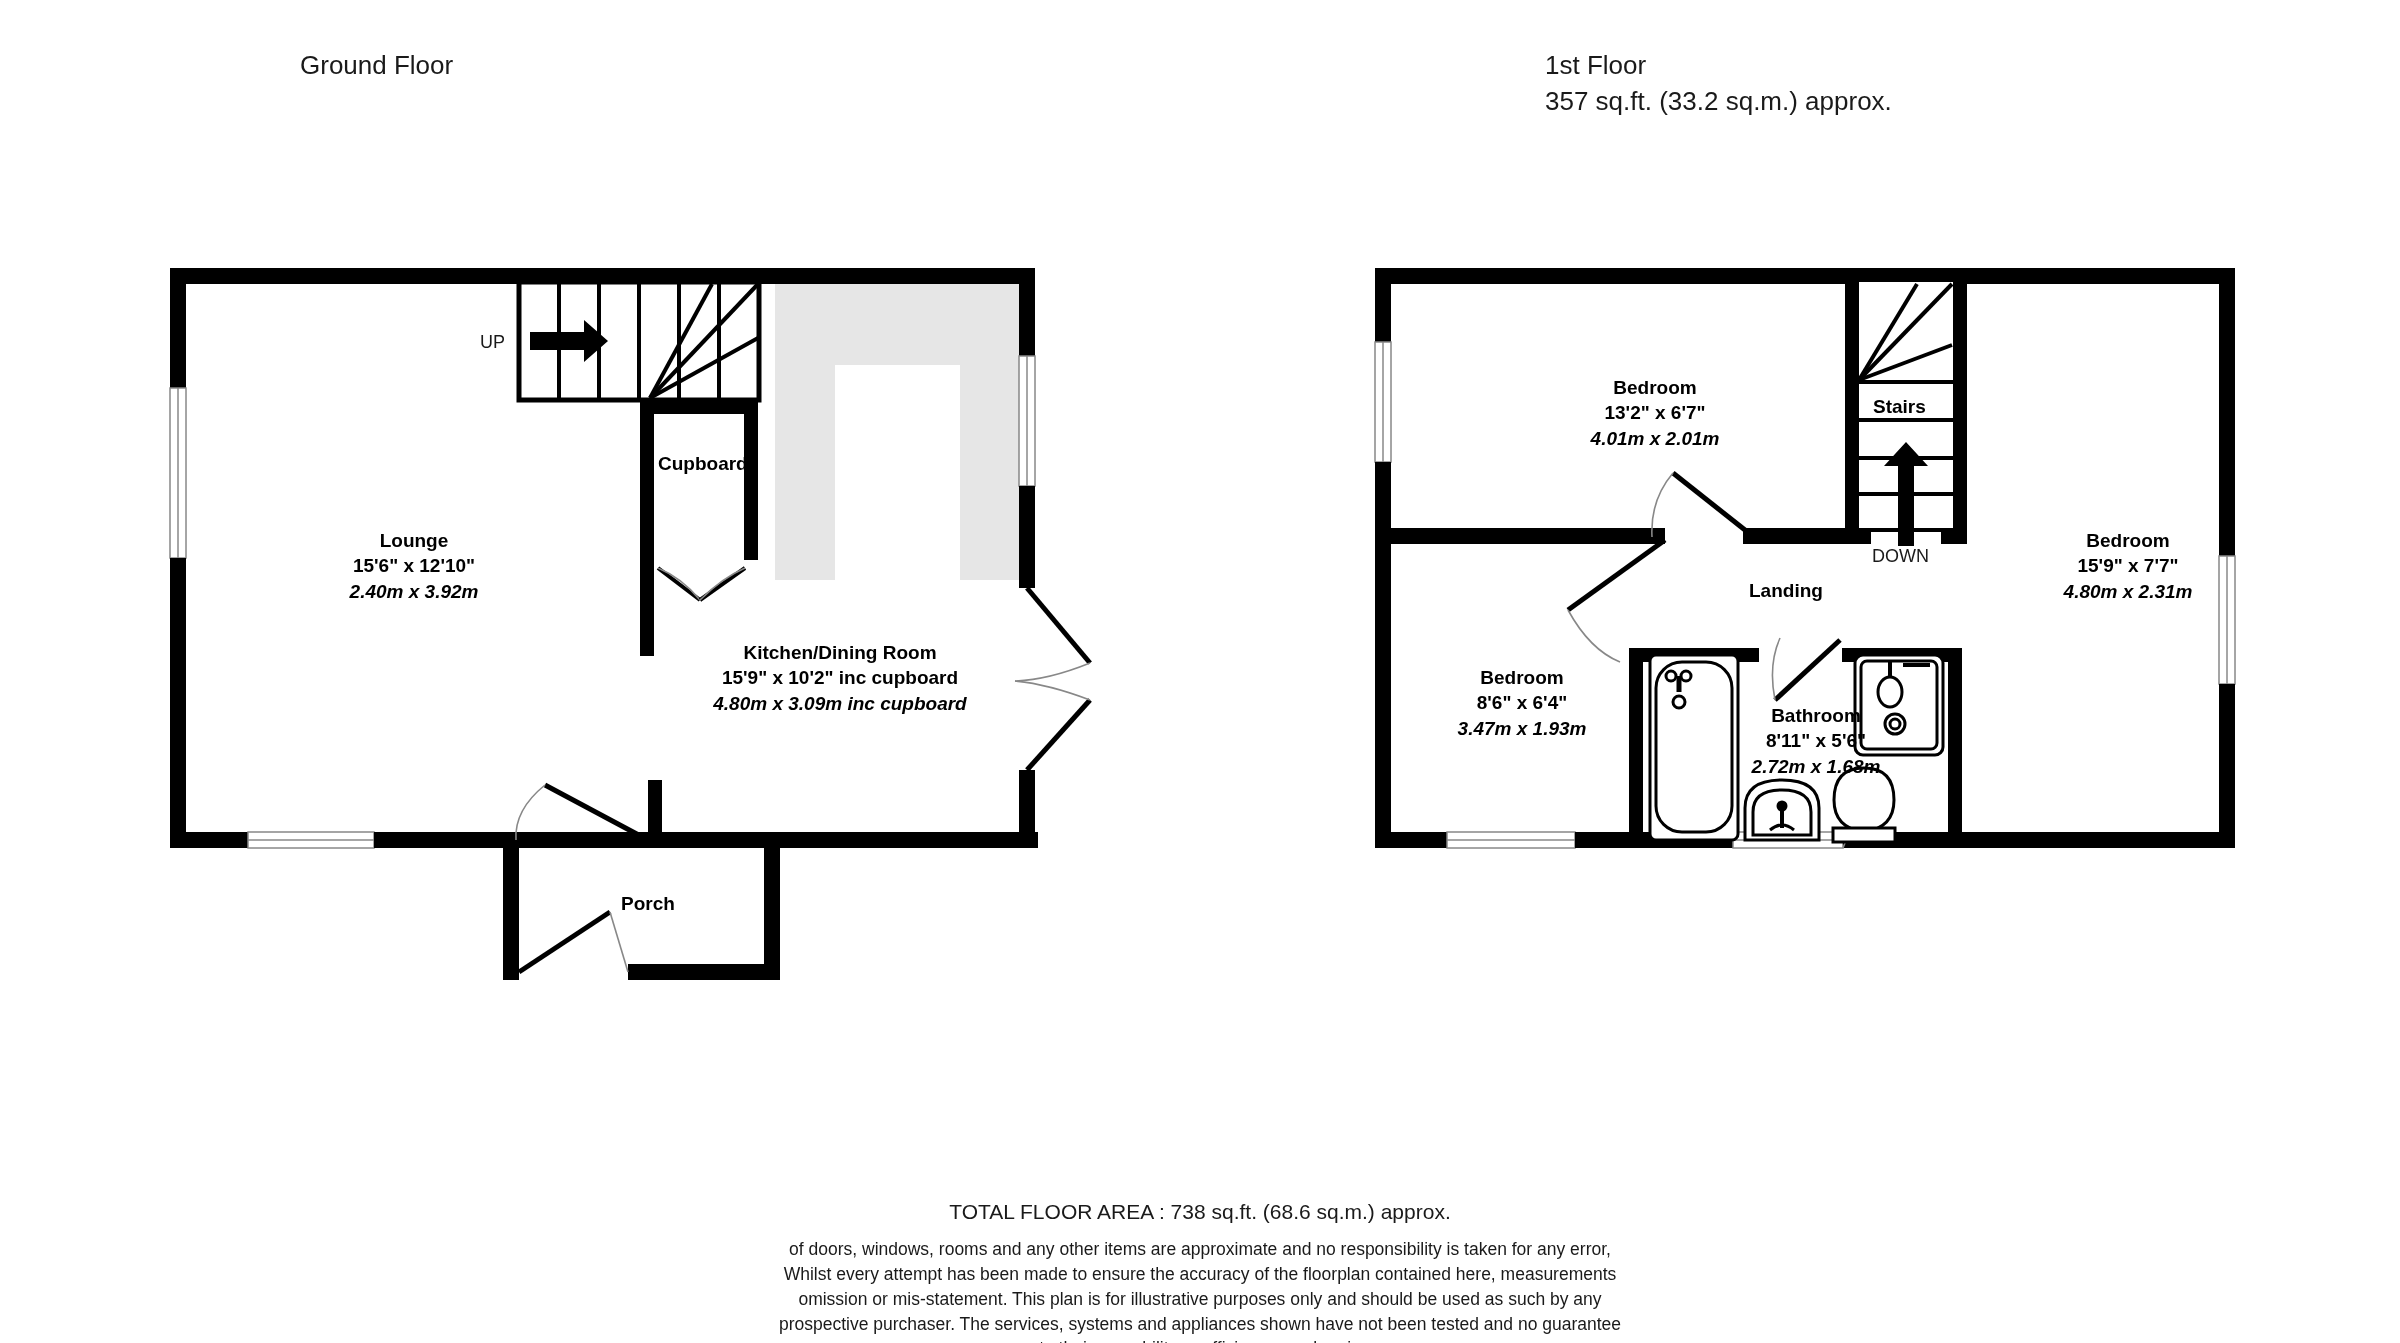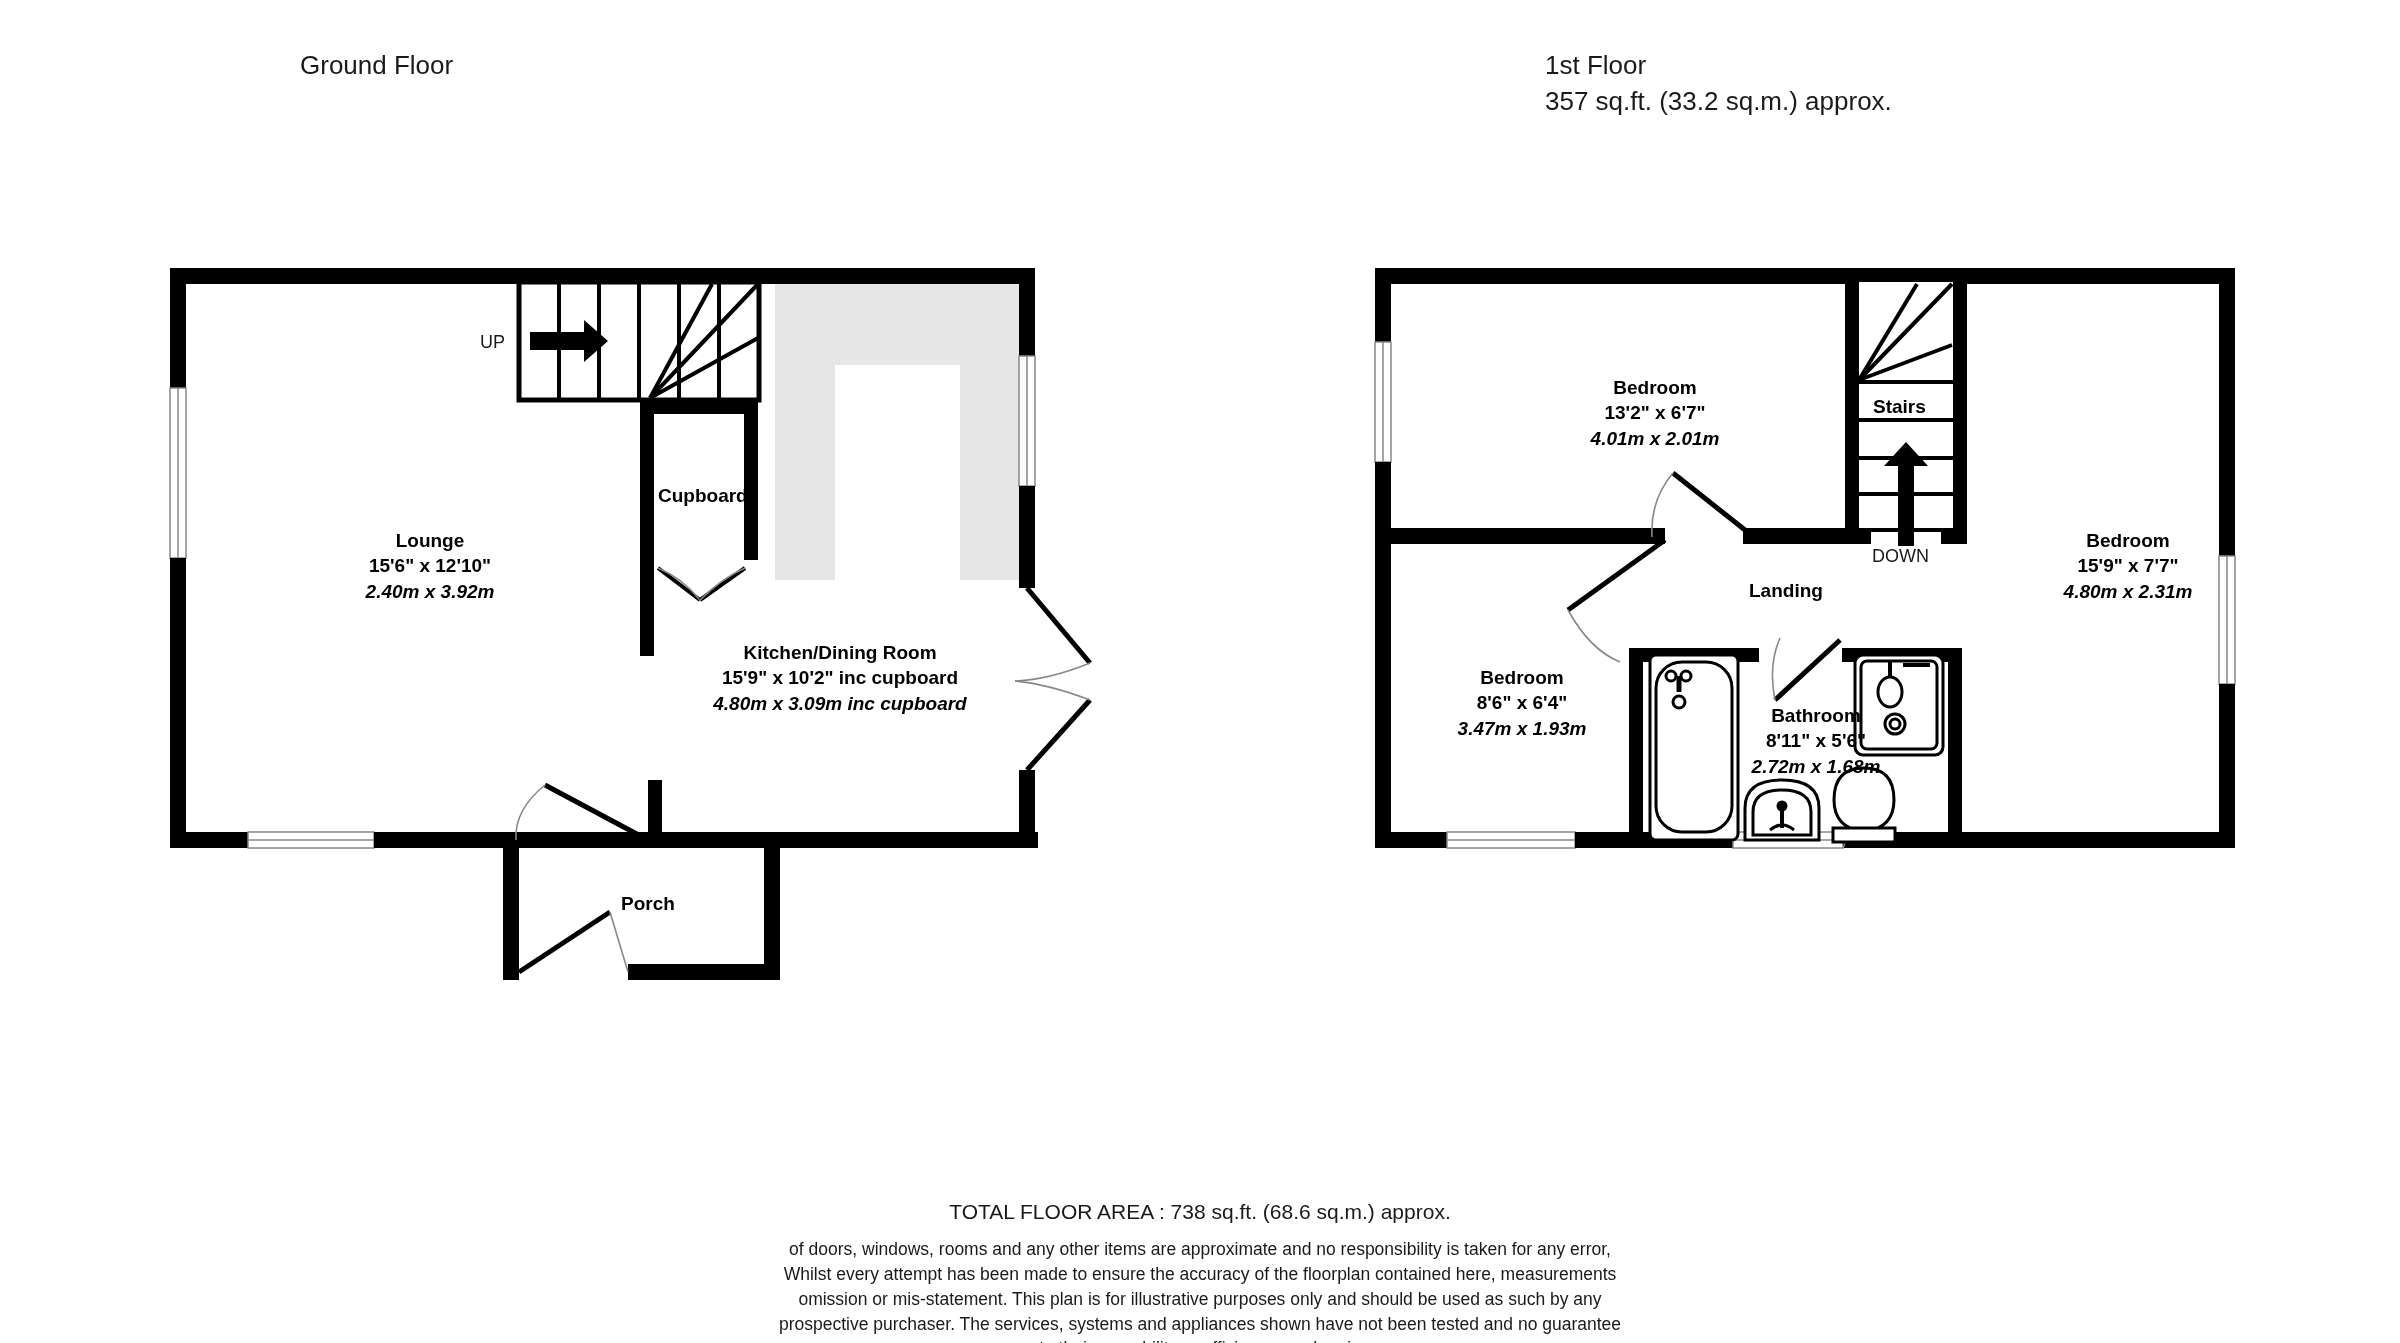--- a/index.html
+++ b/index.html
@@ -339,35 +339,35 @@
         <line x1="1890" y1="661" x2="1890" y2="684" stroke-width="4"></line>
         <ellipse cx="1890" cy="692" rx="12" ry="15"></ellipse>
         <circle cx="1895" cy="724" r="10"></circle>
         <circle cx="1895" cy="724" r="5"></circle>
         <line x1="1903" y1="665" x2="1930" y2="665" stroke-width="4"></line>
       </g>
 
     </g>
   </svg>
 
-  <div class="room-label" id="lounge-label" style="left:280px; top:528px; width:300px;">
+  <div class="room-label" id="lounge-label" style="left:264px; top:528px; width:300px;">
     <span class="rl-name">Lounge</span>
     <span class="rl-imp">15'6"  x 12'10"</span>
     <span class="rl-met">2.40m  x 3.92m</span>
   </div>
 
   <div class="room-label" id="kitchen-label" style="left:690px; top:640px; width:300px;">
     <span class="rl-name">Kitchen/Dining Room</span>
     <span class="rl-imp">15'9"  x 10'2" inc cupboard</span>
     <span class="rl-met">4.80m  x 3.09m inc cupboard</span>
   </div>
 
   <div class="thin-label" id="up-label" style="left:480px; top:332px;">UP</div>
 
-  <div class="plain-label" id="cupboard-label" style="left:658px; top:485px;">Cupboard</div>
+  <div class="plain-label" id="cupboard-label" style="left:658px; top:453px;">Cupboard</div>
 
   <div class="plain-label" id="porch-label" style="left:621px; top:893px;">Porch</div>
 
   <div class="room-label" id="bedroom1-label" style="left:1505px; top:375px; width:300px;">
     <span class="rl-name">Bedroom</span>
     <span class="rl-imp">13'2"  x 6'7"</span>
     <span class="rl-met">4.01m  x 2.01m</span>
   </div>
 
   <div class="room-label" id="bedroom2-label" style="left:1978px; top:528px; width:300px;">

